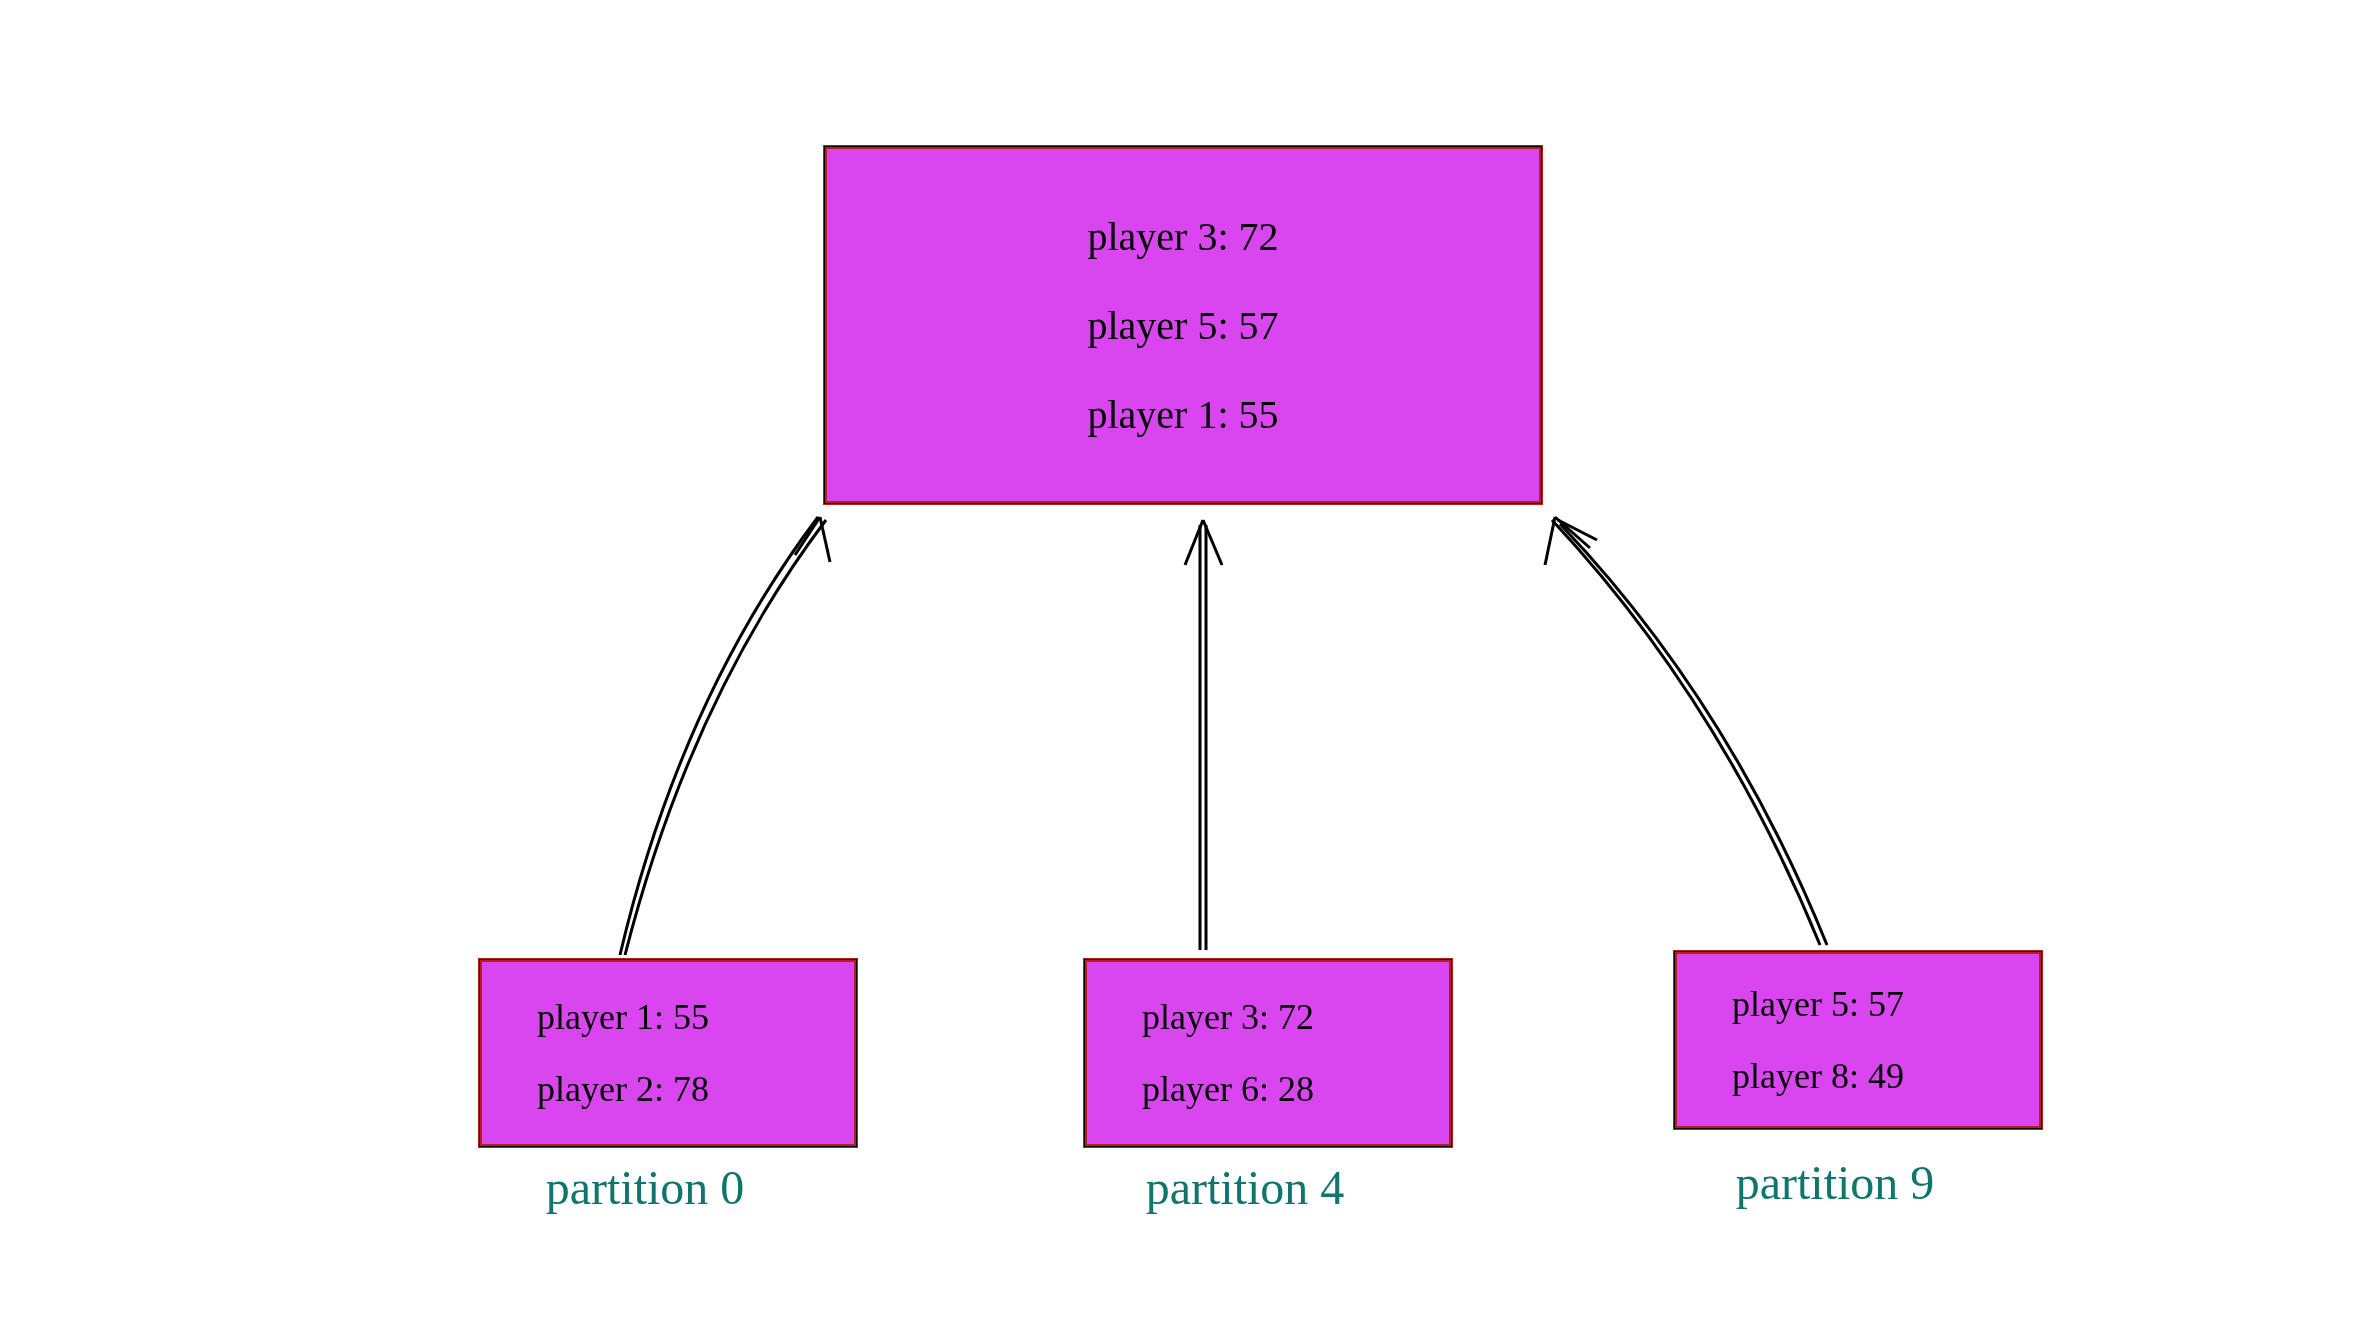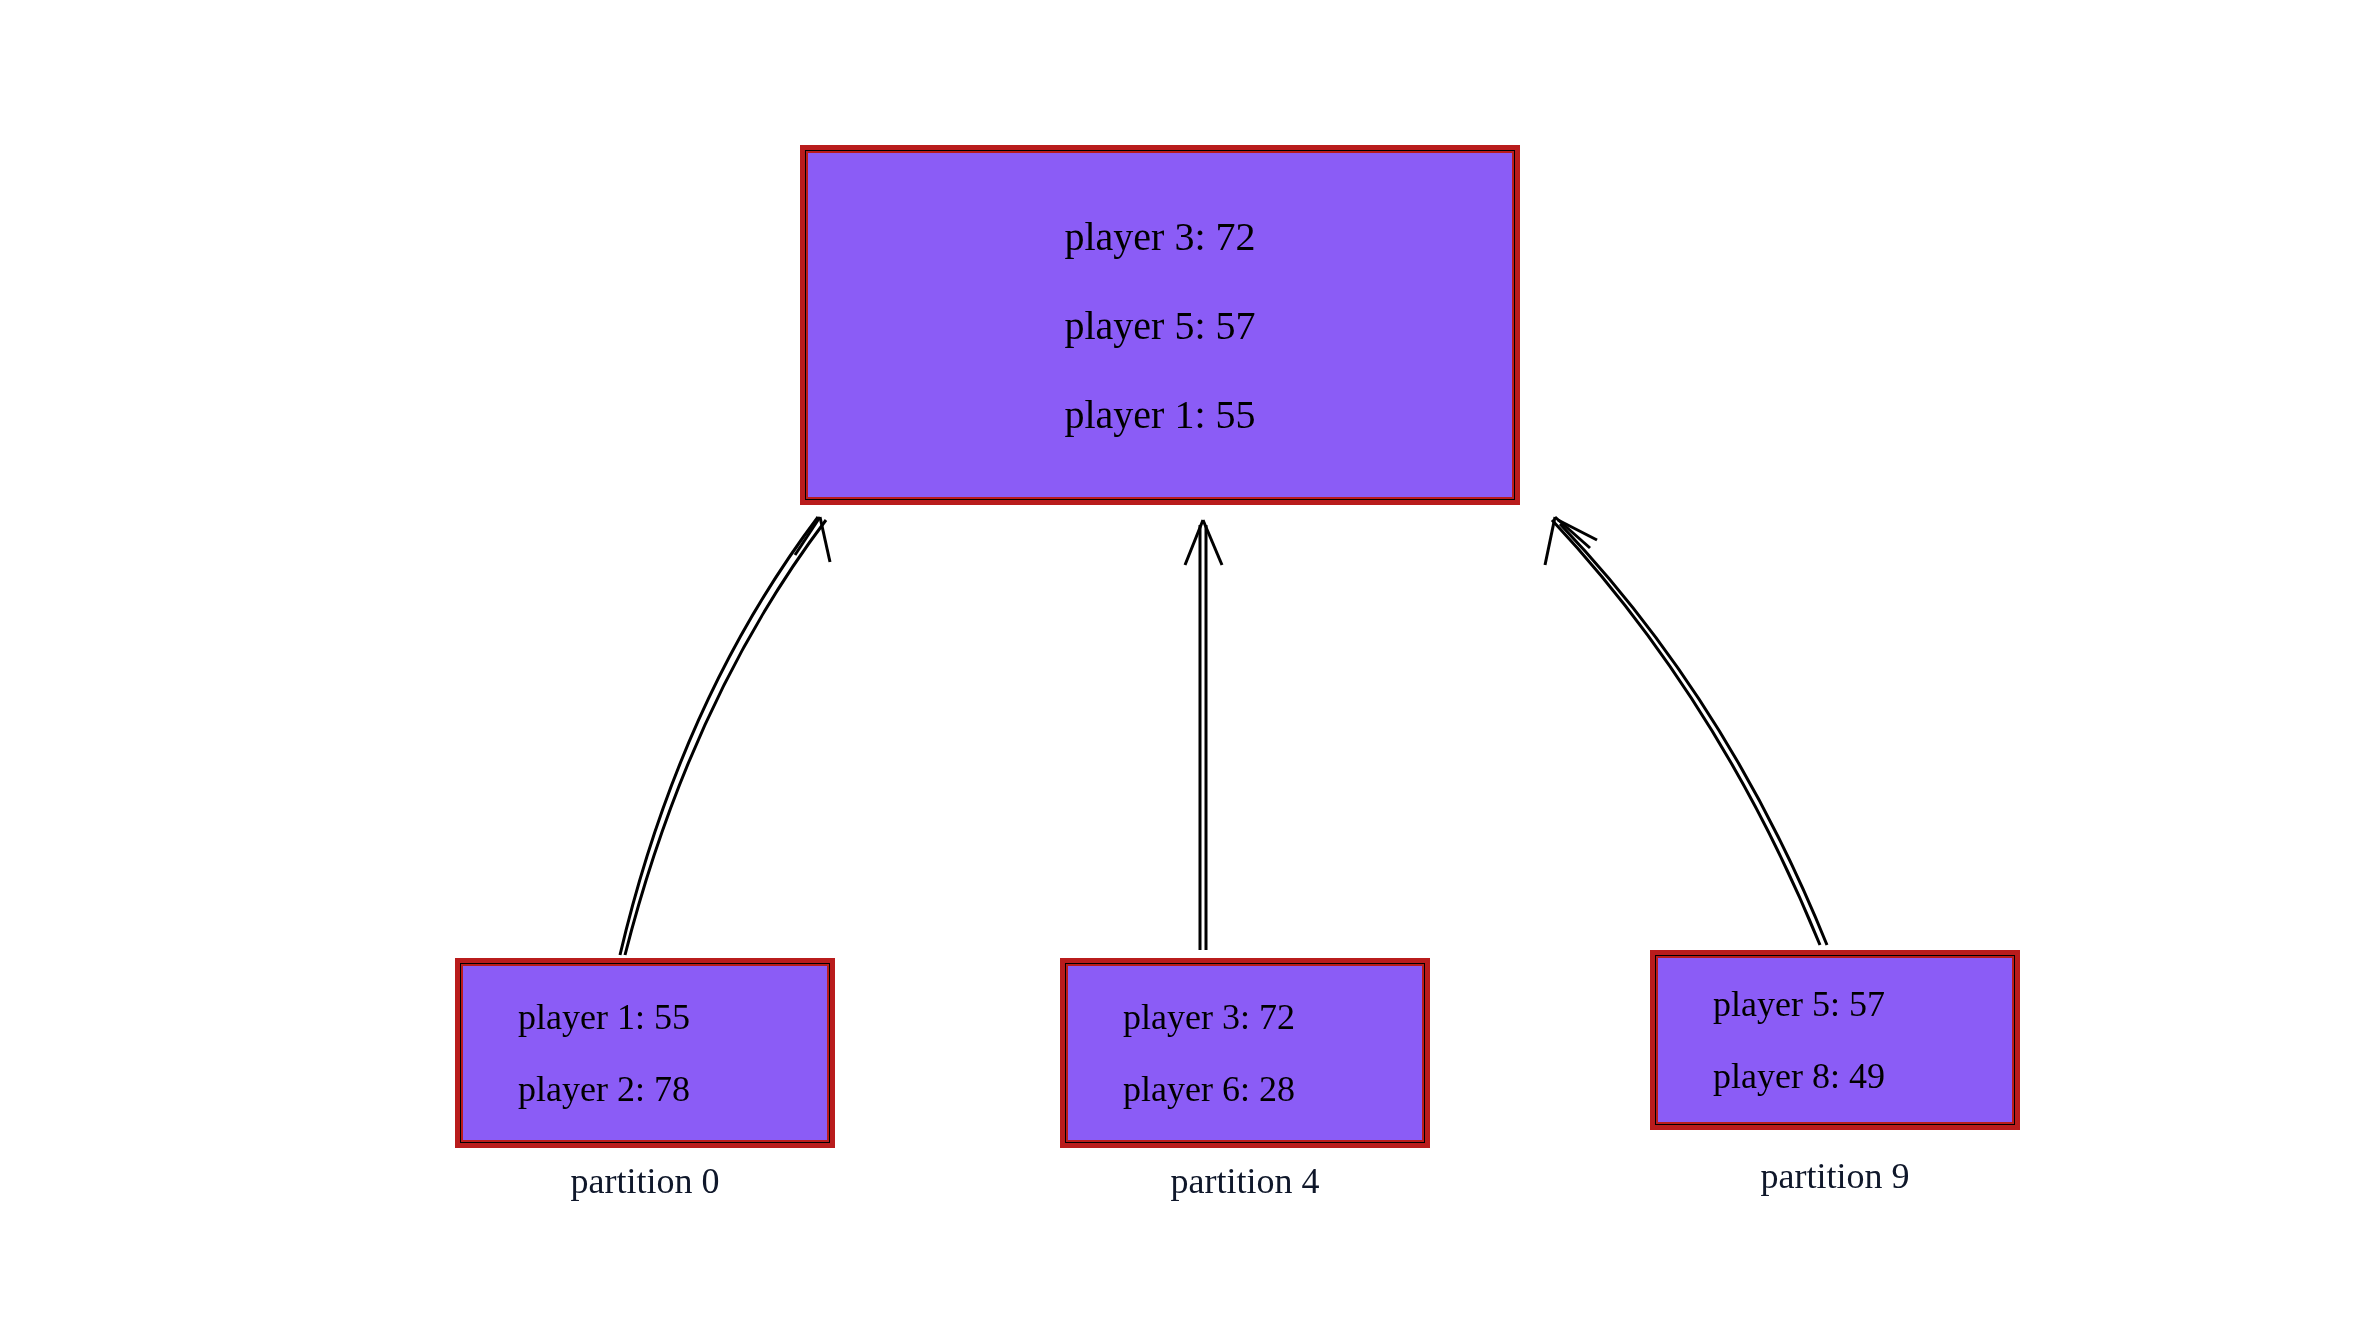--- a/index.html
+++ b/index.html
@@ -9,22 +9,23 @@
     }
     body {
       width: 2356px;
       height: 1330px;
       background: #ffffff;
       position: relative;
       font-family: "Comic Sans MS", "Segoe Script", "Bradley Hand", cursive;
     }
     .box {
       position: absolute;
-      border: 8px solid #b91c1c;
-      background: #8b5cf6;
+      border: 4px solid #b91c1c;
+      background: #d946ef;
+      margin-left: 23px;
     }
     
     .box::after {
       content: "";
       position: absolute;
       inset: -3px;
       border: 1px solid #000;
       pointer-events: none;
     }
     .big-box {
@@ -54,22 +55,22 @@
     }
     .small-box .line {
       font-size: 36px;
       color: #000;
     }
     .p0 { left: 455px;  top: 958px; }
     .p1 { left: 1060px; top: 958px; width: 370px; }
     .p2 { left: 1650px; top: 950px; width: 370px; height: 180px; }
     .partition-label {
       position: absolute;
-      font-size: 36px;
-      color: #0f172a;
+      font-size: 48px;
+      color: #0f766e;
       text-align: center;
       width: 380px;
     }
     .l0 { left: 455px;  top: 1160px; }
     .l1 { left: 1055px; top: 1160px; }
     .l2 { left: 1645px; top: 1155px; }
     svg.arrows {
       position: absolute;
       left: 0;
       top: 0;

